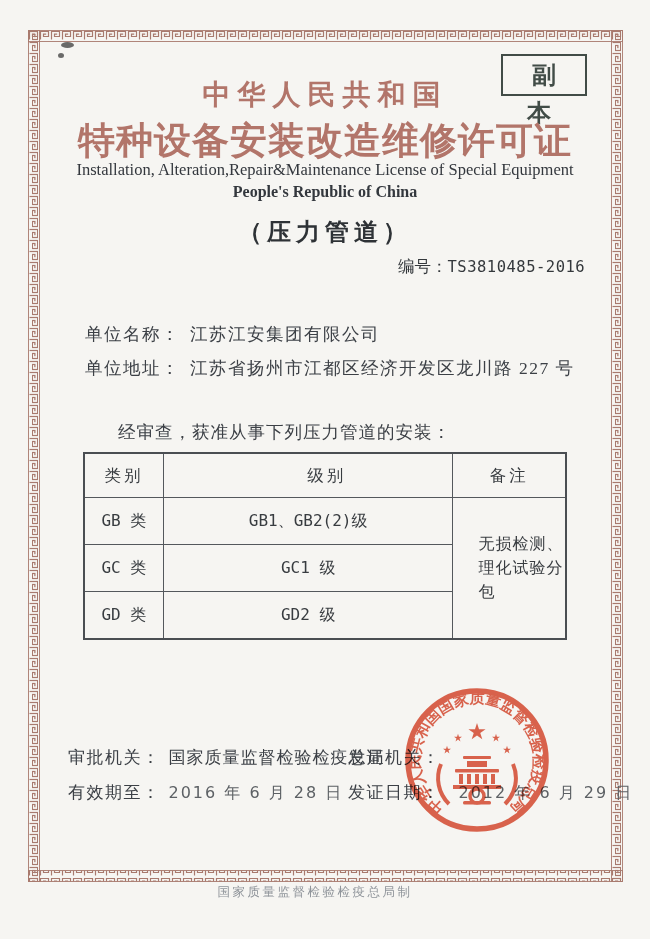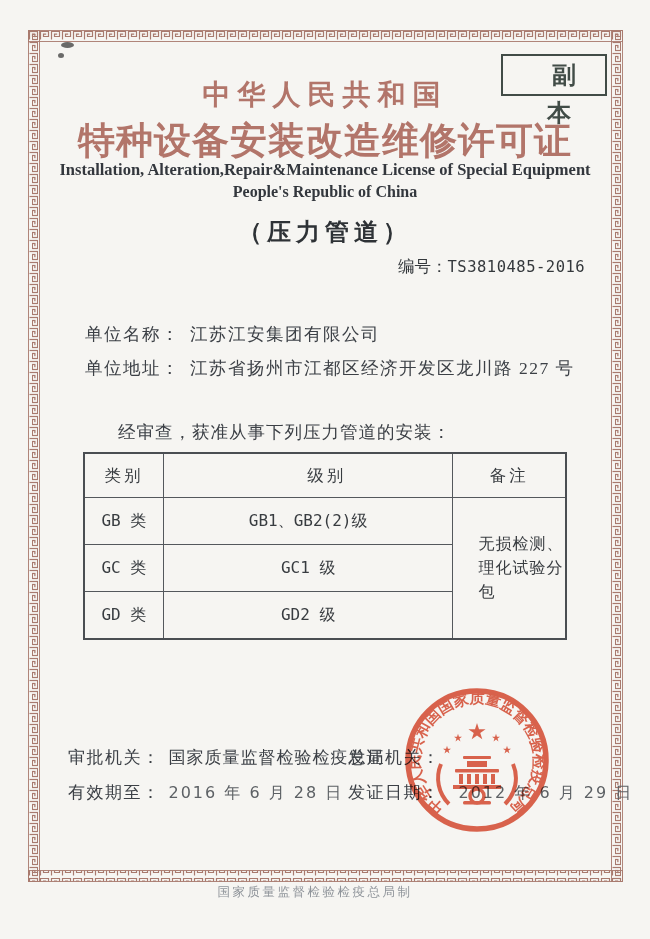--- a/index.html
+++ b/index.html
@@ -9,25 +9,25 @@
     font-family:"Liberation Serif","DejaVu Serif",serif;
     color:#3a3e44;
   }
   .abs{position:absolute;}
   .center{left:0;right:0;text-align:center;}
   
   .badge{
     left:501px;top:54px;width:82px;height:38px;
     border:2.5px solid #414c47;color:#414c47;
     font-size:24px;font-weight:bold;line-height:38px;text-align:center;
-    letter-spacing:10px;text-indent:10px;padding-left:20px;
+    letter-spacing:10px;text-indent:10px;
   }
   .title-cn{top:76px;font-size:28px;font-weight:bold;letter-spacing:7px;color:#b2756a;}
   .subtitle-cn{top:116px;font-size:37px;font-weight:bold;letter-spacing:1px;color:#b2756a;}
-  .title-en1{top:160px;font-size:16.5px;font-weight:bold;color:#33373d;}
+  .title-en1{top:160px;font-size:16.5px;font-weight:normal;color:#33373d;}
   .title-en2{top:183px;font-size:16px;font-weight:bold;color:#33373d;}
   .scope{top:216px;font-size:24px;font-weight:600;letter-spacing:5px;color:#2e3236;}
   .license{left:398px;top:256px;font-size:16.5px;color:#34383c;}
   .license .val{font-family:"DejaVu Sans Mono","Liberation Mono",monospace;font-size:15.5px;letter-spacing:.5px;}
   
   .inforow{left:85px;font-size:17.5px;color:#3c4046;letter-spacing:1.5px;}
   .inforow .val{margin-left:10px;}
   .note{left:118px;top:420px;font-size:17.5px;color:#3c4046;letter-spacing:1px;}
   
   .lic-table{left:83px;top:452px;width:484px;border-collapse:collapse;

